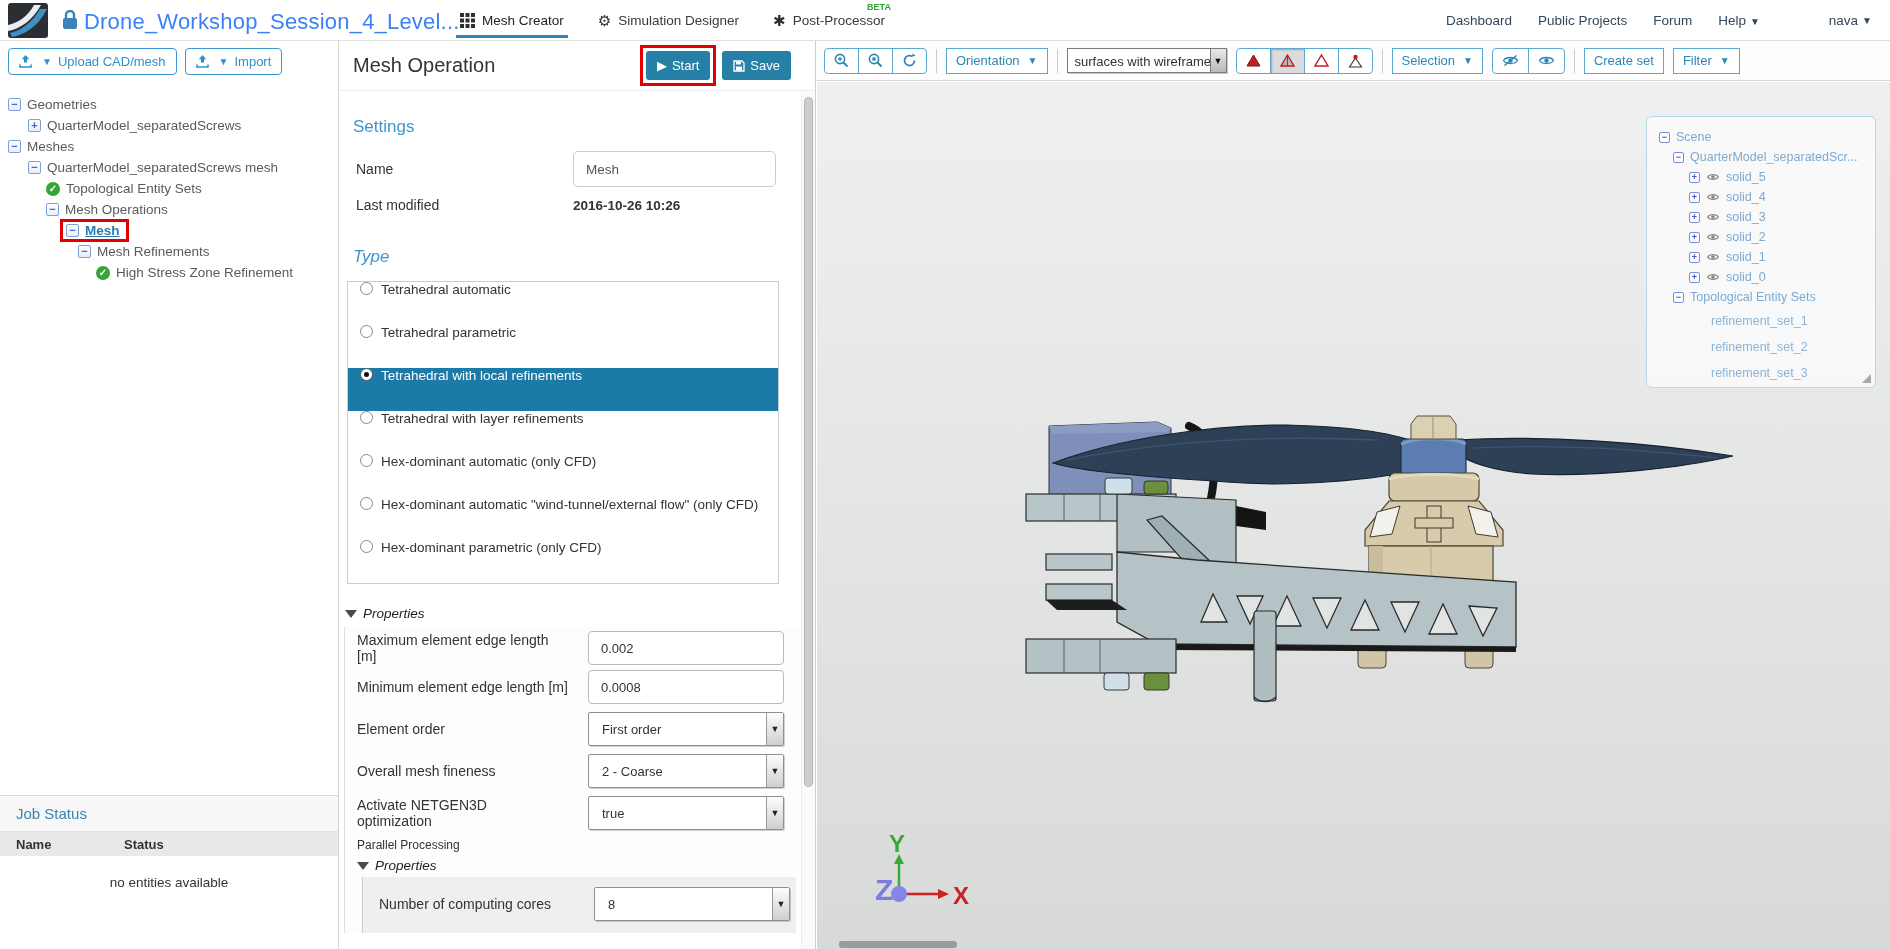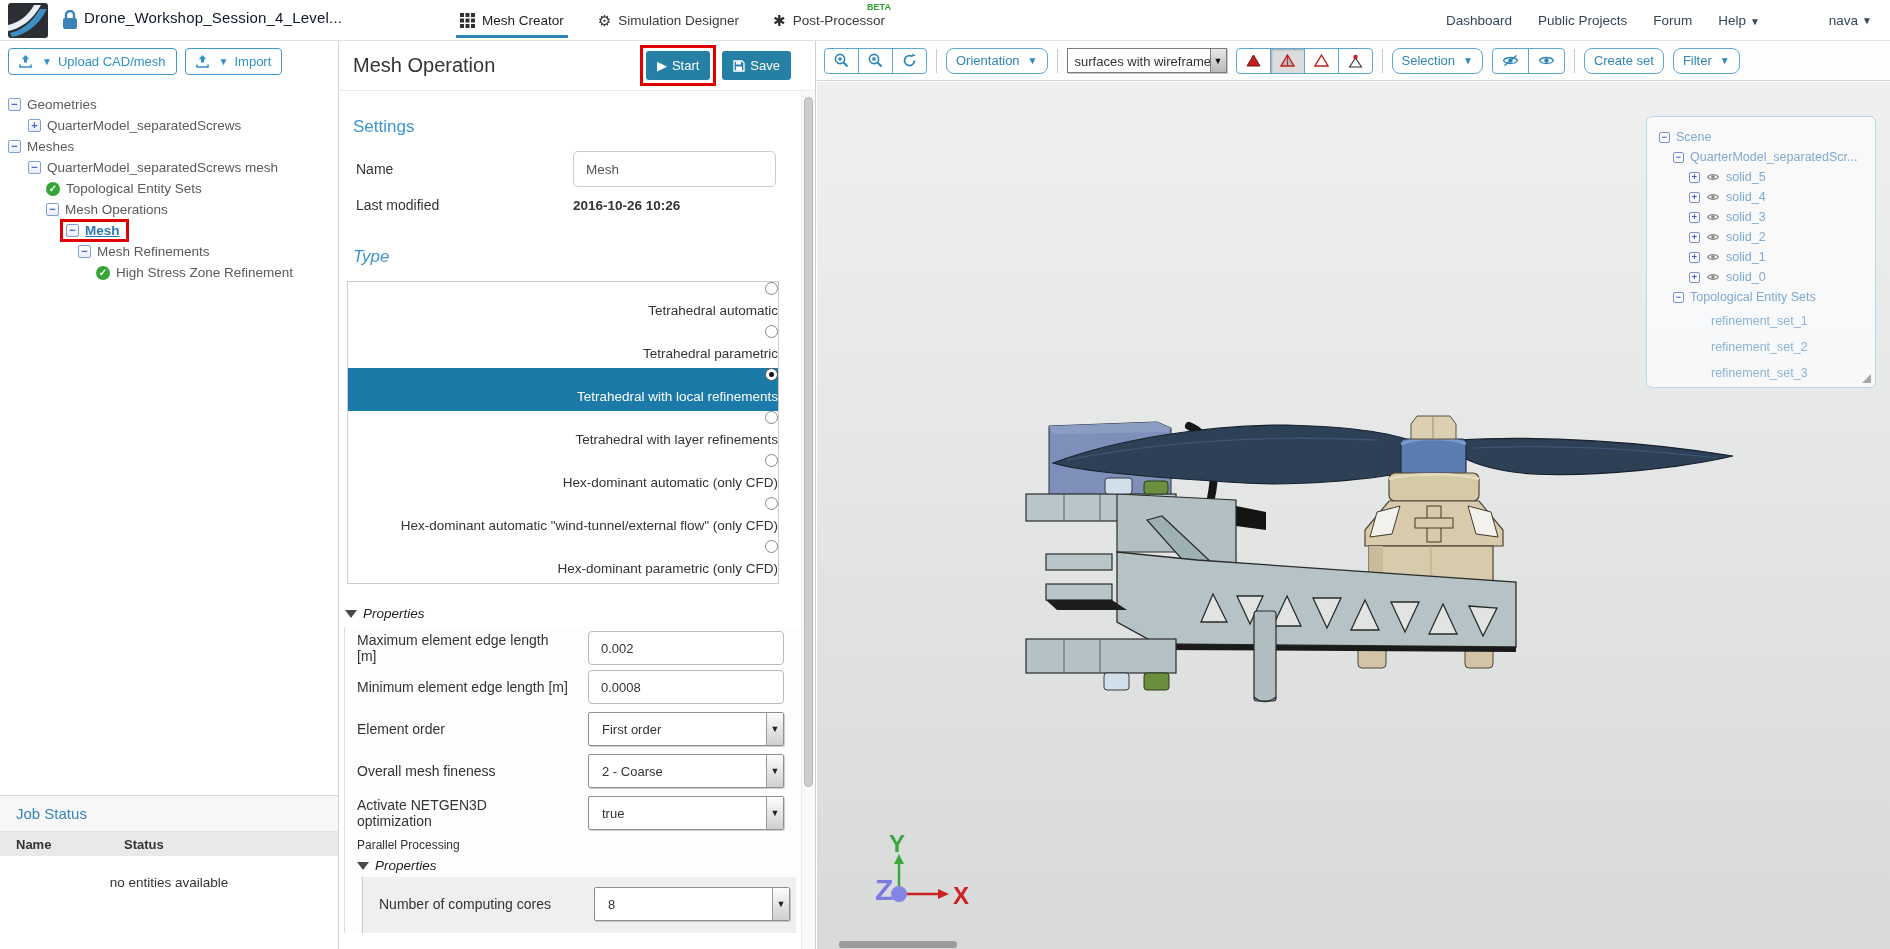--- a/index.html
+++ b/index.html
@@ -3,21 +3,21 @@
 <meta charset="utf-8">
 <style>
   * { margin:0; padding:0; box-sizing:border-box; }
   html,body { width:1890px; height:949px; }
   body { position:relative; font-family:"Liberation Sans", sans-serif; background:#fff; overflow:hidden; color:#333; }
 
   
   .navbar { position:absolute; top:0; left:0; right:0; height:41px; background:#fff; border-bottom:1px solid #e0e0e0; z-index:30; }
   .logo { position:absolute; left:8px; top:3px; width:40px; height:35px; }
   .lock-icon { position:absolute; left:62px; top:10px; }
-  .project-title { position:absolute; left:84px; top:9px; font-size:15px; color:#0f172a; letter-spacing:0.2px; }
+  .project-title { position:absolute; left:84px; top:9px; font-size:22px; color:#3b82f6; letter-spacing:0.2px; }
   .tabs { position:absolute; left:460px; top:0; height:41px; display:flex; gap:34px; }
   .tab { position:relative; display:flex; align-items:center; gap:7px; font-size:13.5px; color:#3a3a3a; height:41px; cursor:pointer; }
   .tab.active { color:#222; }
   .tab.active::after { content:""; position:absolute; left:-4px; right:-4px; bottom:3px; height:3px; background:#2d87bd; }
   .tab .beta { position:absolute; top:2px; right:-6px; font-size:9px; color:#2fa132; font-weight:bold; }
   .tab-icon { display:inline-flex; }
   .pp-icon { font-size:15px; color:#2f2f2f; line-height:1; }
   .nav-right { position:absolute; right:130px; top:0; height:41px; display:flex; align-items:center; gap:26px; }
   .nav-link { font-size:13.5px; color:#33475b; cursor:pointer; }
   .nav-user { position:absolute; right:18px; top:0; height:41px; display:flex; align-items:center; font-size:13.5px; color:#33475b; cursor:pointer; }
@@ -54,21 +54,21 @@
   .op-scrollbar { position:absolute; right:0; top:0; bottom:0; width:14px; background:#fafafa; border-left:1px solid #ececec; }
   .op-thumb { position:absolute; left:2px; top:6px; width:9px; height:690px; background:#cdcdcd; border:1px solid #b5b5b5; border-radius:5px; cursor:pointer; }
 
   .section-heading { font-size:17px; color:#3b97cd; margin:26px 0 14px 14px; }
   .form-row { display:flex; align-items:center; padding-left:17px; margin-bottom:8px; }
   .form-label { flex:0 0 217px; font-size:14px; color:#333; }
   .text-input { width:203px; height:36px; border:1px solid #ccc; border-radius:5px; padding:0 12px; font-size:13.5px; color:#555; font-family:inherit; background:#fff; }
   .static-value { font-size:13.5px; color:#333; font-weight:bold; }
 
   .type-box { margin:6px 8px 0 8px; width:432px; border:1px solid #ccc; }
-  .type-row { display:flex; align-items:flex-end; gap:8px; height:43px; padding-left:12px; font-size:13.5px; color:#333; cursor:pointer;flex-direction:column; }
+  .type-row { display:flex; align-items:flex-start; gap:8px; height:43px; padding-left:12px; font-size:13.5px; color:#333; cursor:pointer; }
   .type-row.selected { background:#1b7aa7; color:#fff;gap:8px; }
   .radio { width:13px; height:13px; flex:0 0 13px; border-radius:50%; border:1px solid #888; background:#fff; position:relative; }
   .type-row.selected .radio { border-color:#555; }
   .radio.on::after { content:""; position:absolute; left:3px; top:3px; width:5px; height:5px; border-radius:50%; background:#111; }
 
   .props-heading { display:flex; align-items:center; gap:6px; margin:22px 0 6px 6px; font-size:13.5px; font-style:italic; color:#222; cursor:pointer; }
   .tri-down { width:0; height:0; border-left:6px solid transparent; border-right:6px solid transparent; border-top:8px solid #4a4a4a; }
   .props-section { border-left:1px solid #ddd; margin-left:5px; padding-top:4px; background:#fdfdfd; }
   .prop-row { display:flex; align-items:center; padding-left:12px; margin-bottom:5px; }
   .prop-label { flex:0 0 231px; font-size:14px; color:#333; line-height:1.15; }
@@ -84,21 +84,21 @@
   .nested-props .prop-label { flex:0 0 215px; }
 
   
   .viewer { position:absolute; top:41px; left:817px; right:0; bottom:0; }
   .viewer-toolbar { height:40px; background:#fdfdfd; border-bottom:1px solid #d4d4d4; display:flex; align-items:center; gap:9px; padding:0 7px; }
   .tb-group { display:flex; }
   .tb-btn { height:26px; min-width:28px; display:inline-flex; align-items:center; justify-content:center; gap:4px; background:#fff; border:1px solid #5aa7cf; color:#2e86b5; font-size:13px; padding:0 9px; cursor:pointer; font-family:inherit; }
   .tb-group .tb-btn { border-radius:0; margin-left:-1px; }
   .tb-group .tb-btn:first-child { border-radius:4px 0 0 4px; margin-left:0; }
   .tb-group .tb-btn:last-child { border-radius:0 4px 4px 0; }
-  .tb-btn.single { border-radius:8px; }
+  .tb-btn.single { border-radius:0; }
   .tb-btn.pressed { background:#dcdcdc; box-shadow:inset 1px 1px 2px rgba(0,0,0,0.25); }
   .tb-divider { width:1px; height:24px; background:#ccc; }
   .mode-select { position:relative; width:160px; height:25px; border:1px solid #7a7a7a; background:#fff; box-shadow:1px 1px 0 rgba(0,0,0,0.2); cursor:pointer; }
   .mode-select .sel-text { position:absolute; left:7px; top:5px; font-size:13px; color:#333; white-space:nowrap; }
   .mode-select .sel-arrow { position:absolute; right:0; top:0; bottom:0; width:16px; background:linear-gradient(#e8e8e8,#b9b9b9); border-left:1px solid #7a7a7a; display:flex; align-items:center; justify-content:center; font-size:9px; color:#111; }
 
   .viewport { position:absolute; top:41px; left:0; right:0; bottom:0; background:linear-gradient(180deg,#efefef 0%, #e6e8e8 40%, #d8dada 100%); overflow:hidden; }
   .model-svg { position:absolute; left:0; top:0; }
 
   .scene-panel { position:absolute; right:14px; top:34px; width:230px; height:272px; background:rgba(252,253,254,0.78); border:1px solid #b5d9e8; border-radius:6px; padding:10px 0 0 12px; overflow:hidden; }

